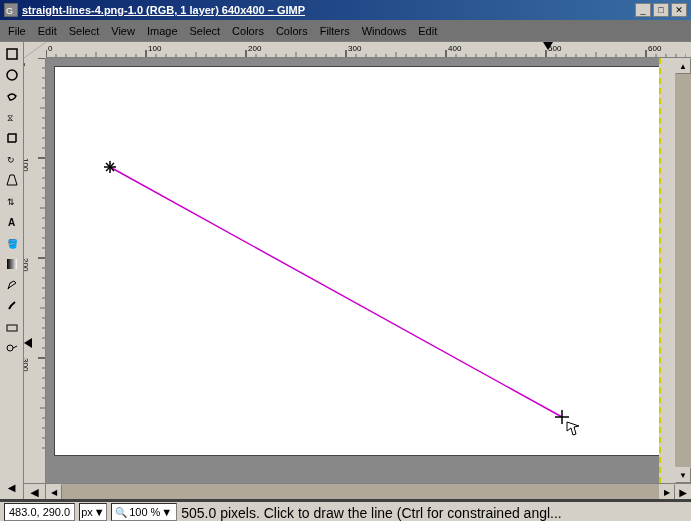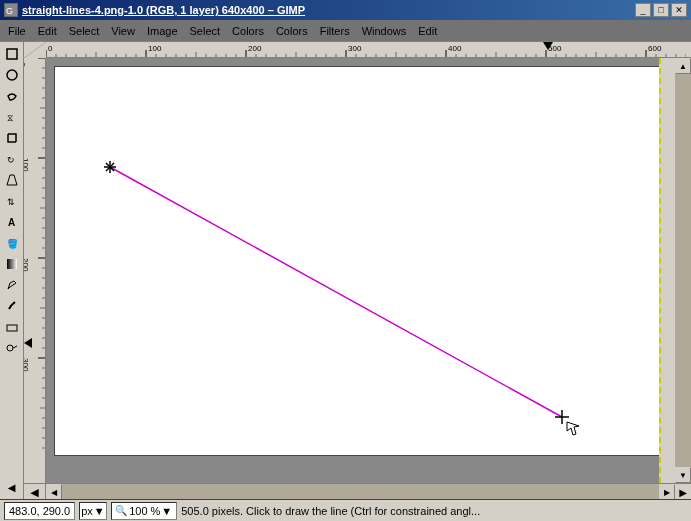--- a/index.html
+++ b/index.html
@@ -253,24 +253,24 @@
       align-items: center;
       justify-content: center;
       font-size: 10px;
       cursor: pointer;
     }
 
     
     #status-bar {
       height: 22px;
       background: #d4d0c8;
-      border-top: 1px solid #404040;
-      display: flex;
-      align-items: center;
-      padding: 9px 4px;
+      border-top: 3px solid #404040;
+      display: flex;
+      align-items: flex-end;
+      padding: 0 4px;
       gap: 4px;
       font-size: 11px;
     }
     #coord-display {
       display: flex;
       align-items: center;
       gap: 2px;
       border: 1px inset #808080;
       background: white;
       padding: 1px 4px;
@@ -293,21 +293,21 @@
       padding: 1px 4px;
       height: 18px;
       min-width: 50px;
       display: flex;
       align-items: center;
       gap: 1px;
       cursor: pointer;
     }
     #status-msg {
       flex: 1;
-      font-size: 11px;
+      font-size: 14px;
       color: black;
       white-space: nowrap;
       overflow: hidden;
       text-overflow: ellipsis;
     }
 
     
     #drawing-svg {
       position: absolute;
       top: 0;

